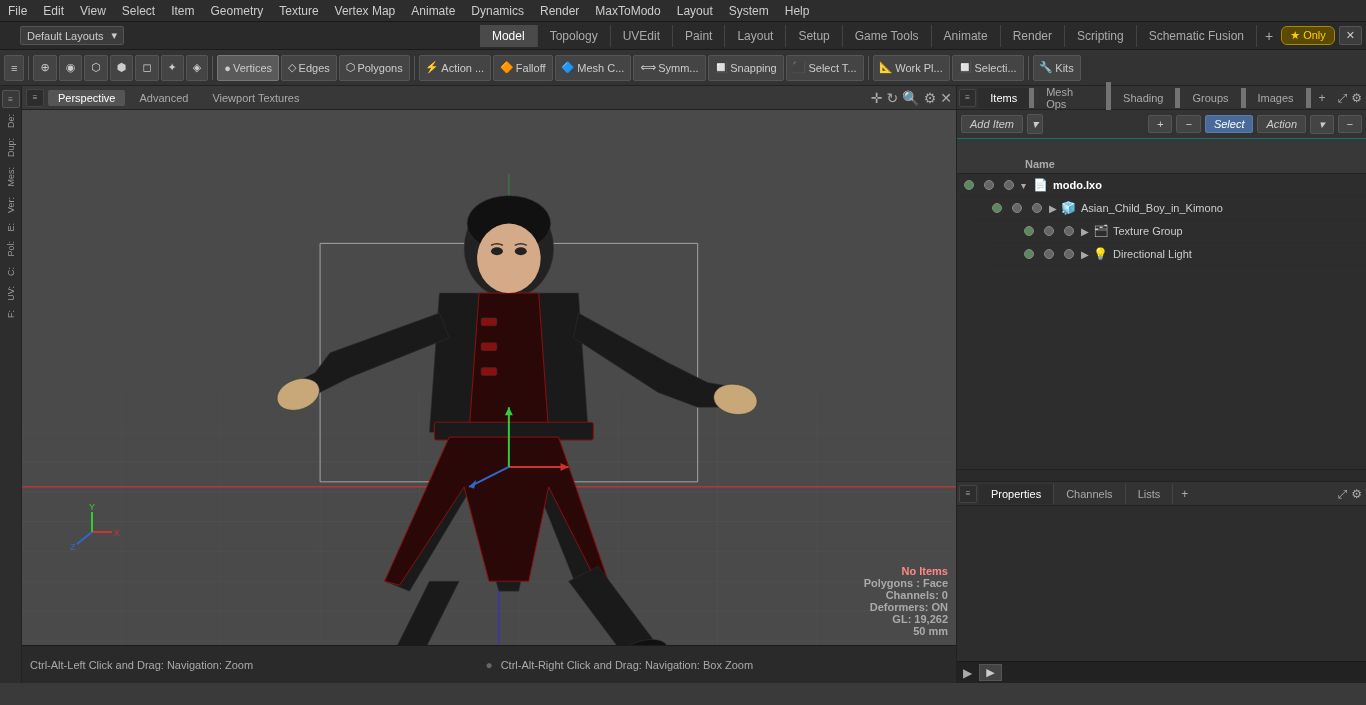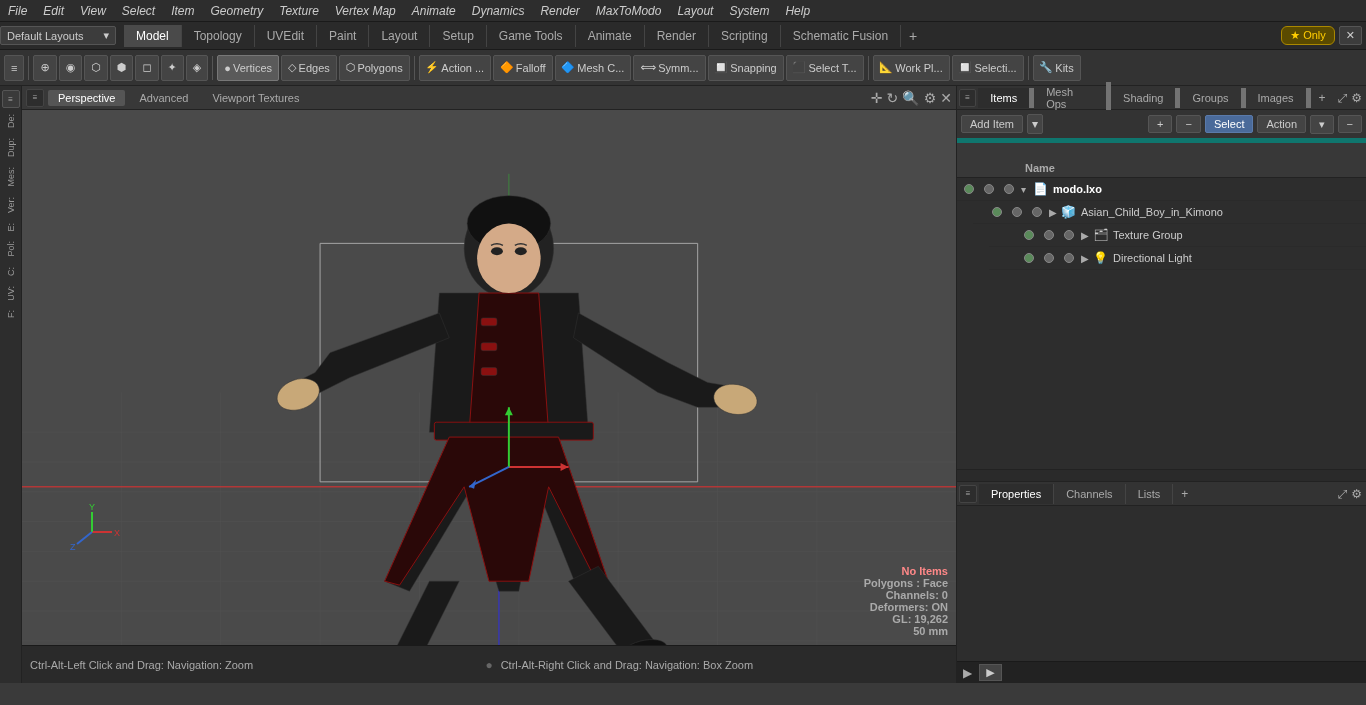--- a/index.html
+++ b/index.html
@@ -1,25 +1,25 @@
 <!DOCTYPE html>
 <html><head>
   <meta charset="utf-8">
   <style>
     * { box-sizing: border-box; margin: 0; padding: 0; }
     body { background: #3a3a3a; color: #ccc; font-family: Arial, sans-serif; font-size: 12px; width: 1366px; height: 705px; overflow: hidden; }
 
     
     #menu-bar { display: flex; align-items: center; background: #2d2d2d; height: 22px; border-bottom: 1px solid #1a1a1a; }
-    #menu-bar span { padding: 2px 8px; color: #ccc; cursor: pointer; font-size: 12px; font-style: italic; }
+    #menu-bar span { padding: 2px 8px; color: #ccc; cursor: pointer; font-size: 12px; }
 
     
     #layout-bar { display: flex; align-items: center; background: #2a2a2a; height: 28px; border-bottom: 1px solid #1a1a1a; }
-    #layout-bar .layout-dropdown { background: #3c3c3c; border: 1px solid #555; color: #ccc; padding: 2px 6px; margin: 2px 0; font-size: 11px; border-radius: 2px; display: flex; align-items: center; gap: 20px; cursor: pointer; }
-    #layout-bar .layout-tabs { display: flex; align-items: center; flex: 1; margin-left: 8px; }
+    #layout-bar .layout-dropdown { background: #3c3c3c; border: 1px solid #555; color: #ccc; padding: 2px 6px; margin: 2px 20px; font-size: 11px; border-radius: 2px; display: flex; align-items: center; gap: 8px; cursor: pointer; }
+    #layout-bar .layout-tabs { display: flex; align-items: center; flex: 1; margin-left: 8px; justify-content: flex-end; }
     #layout-bar .tab { padding: 4px 12px; color: #aaa; cursor: pointer; font-size: 12px; border-right: 1px solid #444; }
     #layout-bar .tab.active { color: #fff; background: #4a4a4a; }
     #layout-bar .add-tab { padding: 4px 8px; color: #aaa; cursor: pointer; font-size: 14px; }
     #layout-bar .right-actions { display: flex; align-items: center; gap: 4px; margin-right: 4px; }
     #layout-bar .star-btn { background: #5a4a00; border: 1px solid #aa8800; color: #ffcc00; padding: 2px 8px; border-radius: 6px; font-size: 11px; cursor: pointer; }
     #layout-bar .only-btn { background: #3c3c3c; border: 1px solid #555; color: #ccc; padding: 2px 6px; border-radius: 2px; font-size: 11px; cursor: pointer; }
 
     
     #toolbar { display: flex; align-items: center; background: #333; height: 36px; border-bottom: 1px solid #222; padding: 0 4px; gap: 2px; }
     .toolbar-btn { background: #444; border: 1px solid #555; color: #ccc; padding: 3px 6px; border-radius: 2px; cursor: pointer; font-size: 11px; display: flex; align-items: center; gap: 2px; white-space: nowrap; height: 26px; }
@@ -60,21 +60,21 @@
     
     #panel-tabs { display: flex; align-items: center; background: #333; height: 24px; border-bottom: 1px solid #222; }
     .panel-tab { padding: 4px 12px; color: #aaa; cursor: pointer; font-size: 11px; border-right: 5px solid #737373; }
     .panel-tab.active { color: #fff; background: #2d2d2d; }
     .panel-tab-add { padding: 4px 8px; color: #aaa; cursor: pointer; }
     .panel-tab-actions { margin-left: auto; display: flex; gap: 4px; padding: 0 4px; }
     .panel-action-btn { color: #aaa; cursor: pointer; font-size: 12px; }
 
     
     #items-panel { flex: 1; display: flex; flex-direction: column; }
-    #items-toolbar { display: flex; align-items: center; padding: 4px; gap: 4px; border-bottom: 5px solid #0f766e; background: #333; }
+    #items-toolbar { display: flex; align-items: center; padding: 4px; gap: 4px; border-bottom: 1px solid #0f766e; background: #333; font-style: italic; }
     .items-btn { background: #444; border: 1px solid #555; color: #ccc; padding: 2px 8px; border-radius: 2px; cursor: pointer; font-size: 11px; }
     #items-toolbar .add-item { display: flex; align-items: center; gap: 4px; }
     #items-toolbar .select-btn { background: #4a6a9a; border: 1px solid #5a7aaa; color: #fff; padding: 2px 8px; border-radius: 2px; cursor: pointer; font-size: 11px; }
 
     #items-col-header { display: flex; align-items: center; background: #383838; padding: 3px 8px; border-bottom: 1px solid #222; }
     .col-header { color: #aaa; font-size: 11px; font-weight: bold; margin-top: 16px; }
 
     #items-list { flex: 1; overflow-y: auto; }
     .item-row { display: flex; align-items: center; padding: 3px 4px; cursor: pointer; border-bottom: 1px solid #2a2a2a; }
     .item-vis { width: 16px; height: 16px; margin-right: 4px; display: flex; align-items: center; justify-content: center; }

